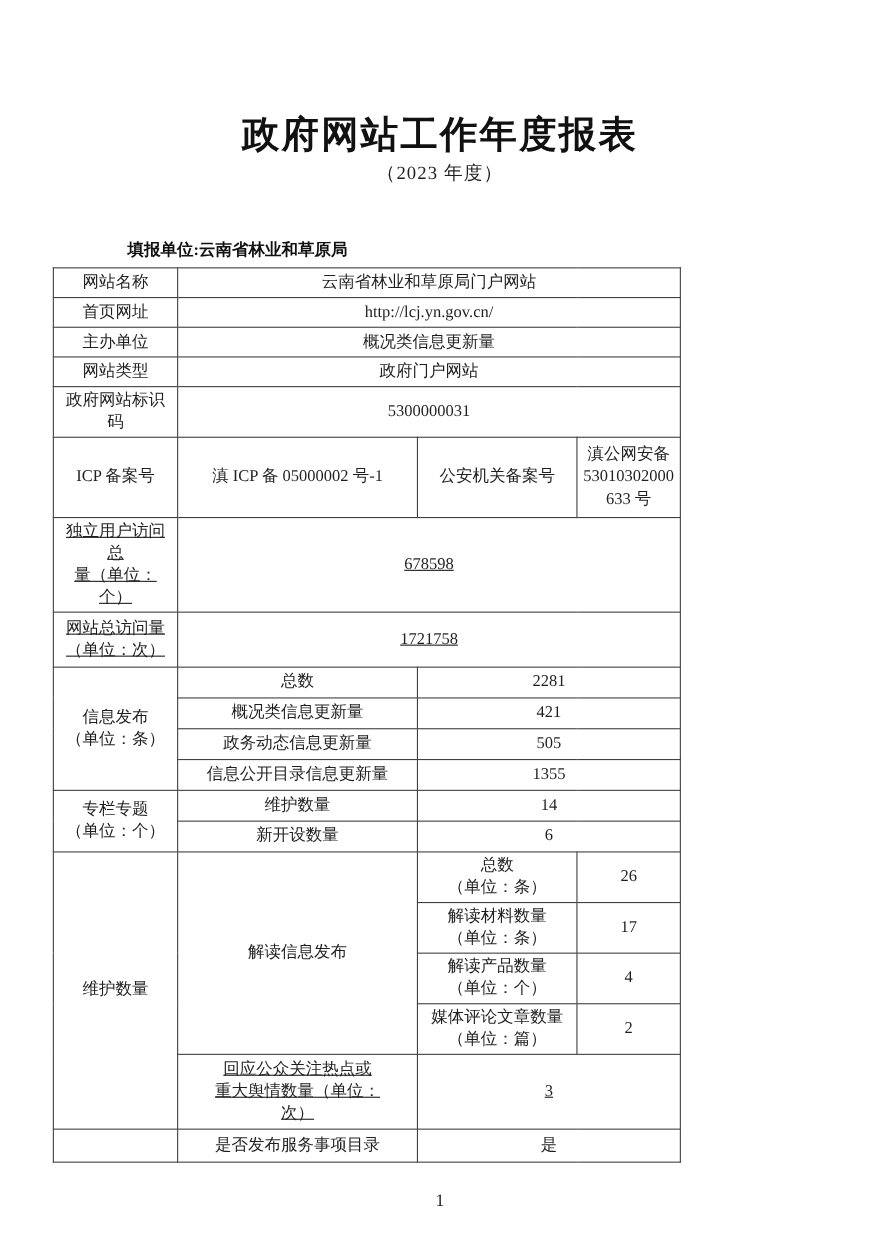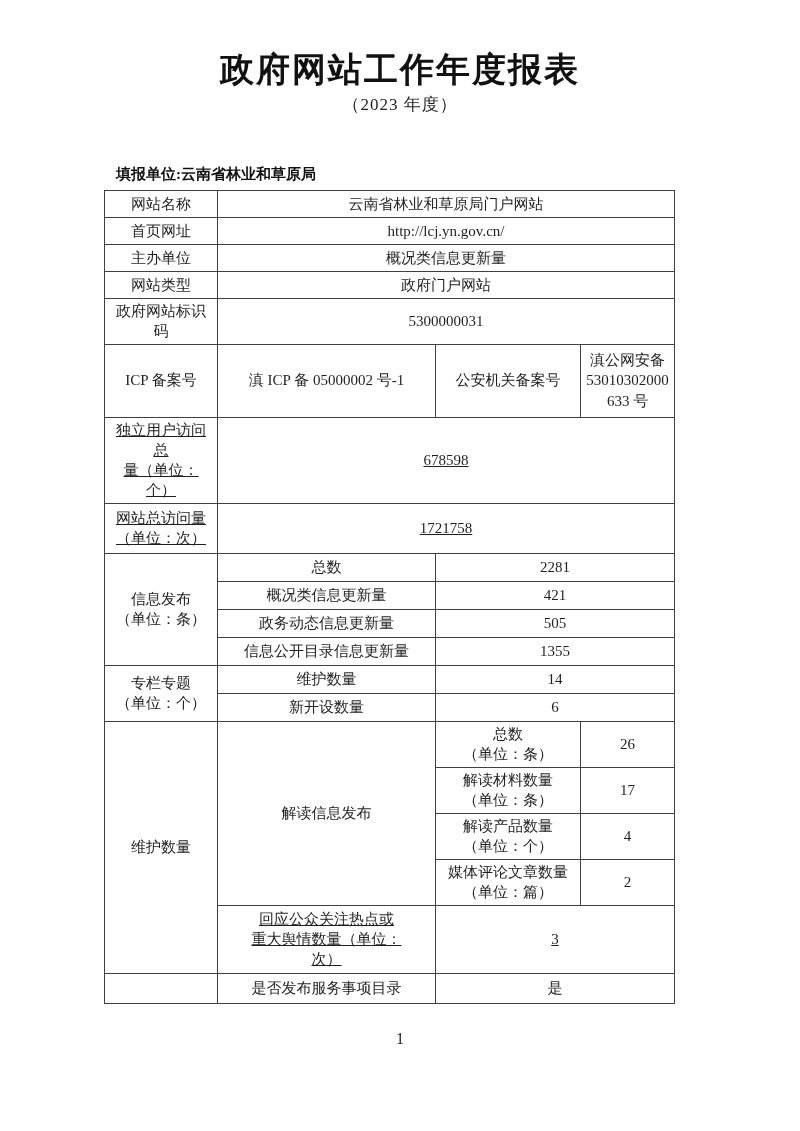--- a/index.html
+++ b/index.html
@@ -7,41 +7,41 @@
   .page {
     position: relative;
     width: 800px;
     height: 1131px;
     background: #ffffff;
     color: #1f1f1f;
     font-family: "Liberation Serif", serif;
     overflow: hidden;
   }
   .title {
-    padding-top: 47px;
+    padding-top: 100px;
     text-align: center;
     font-size: 34px;
     font-weight: bold;
     letter-spacing: 2px;
     color: #111;
   }
   .subtitle {
     text-align: center;
     font-size: 17px;
     letter-spacing: 1px;
   }
   .filing {
     margin: 49px 0 6px 116px;
     font-family: Liberation Serif, serif;
     font-weight: bold;
     font-size: 15px;
     color: #111;
   }
   table.report {
-    margin-left: 104px;
+    margin-left: 48px;
     width: 570px;
     border-collapse: collapse;
     table-layout: fixed;
   }
   table.report col.c1 { width: 113px; }
   table.report col.c2 { width: 218px; }
   table.report col.c3 { width: 145px; }
   table.report col.c4 { width: 94px; }
   table.report td {
     border: 1px solid #404040;

